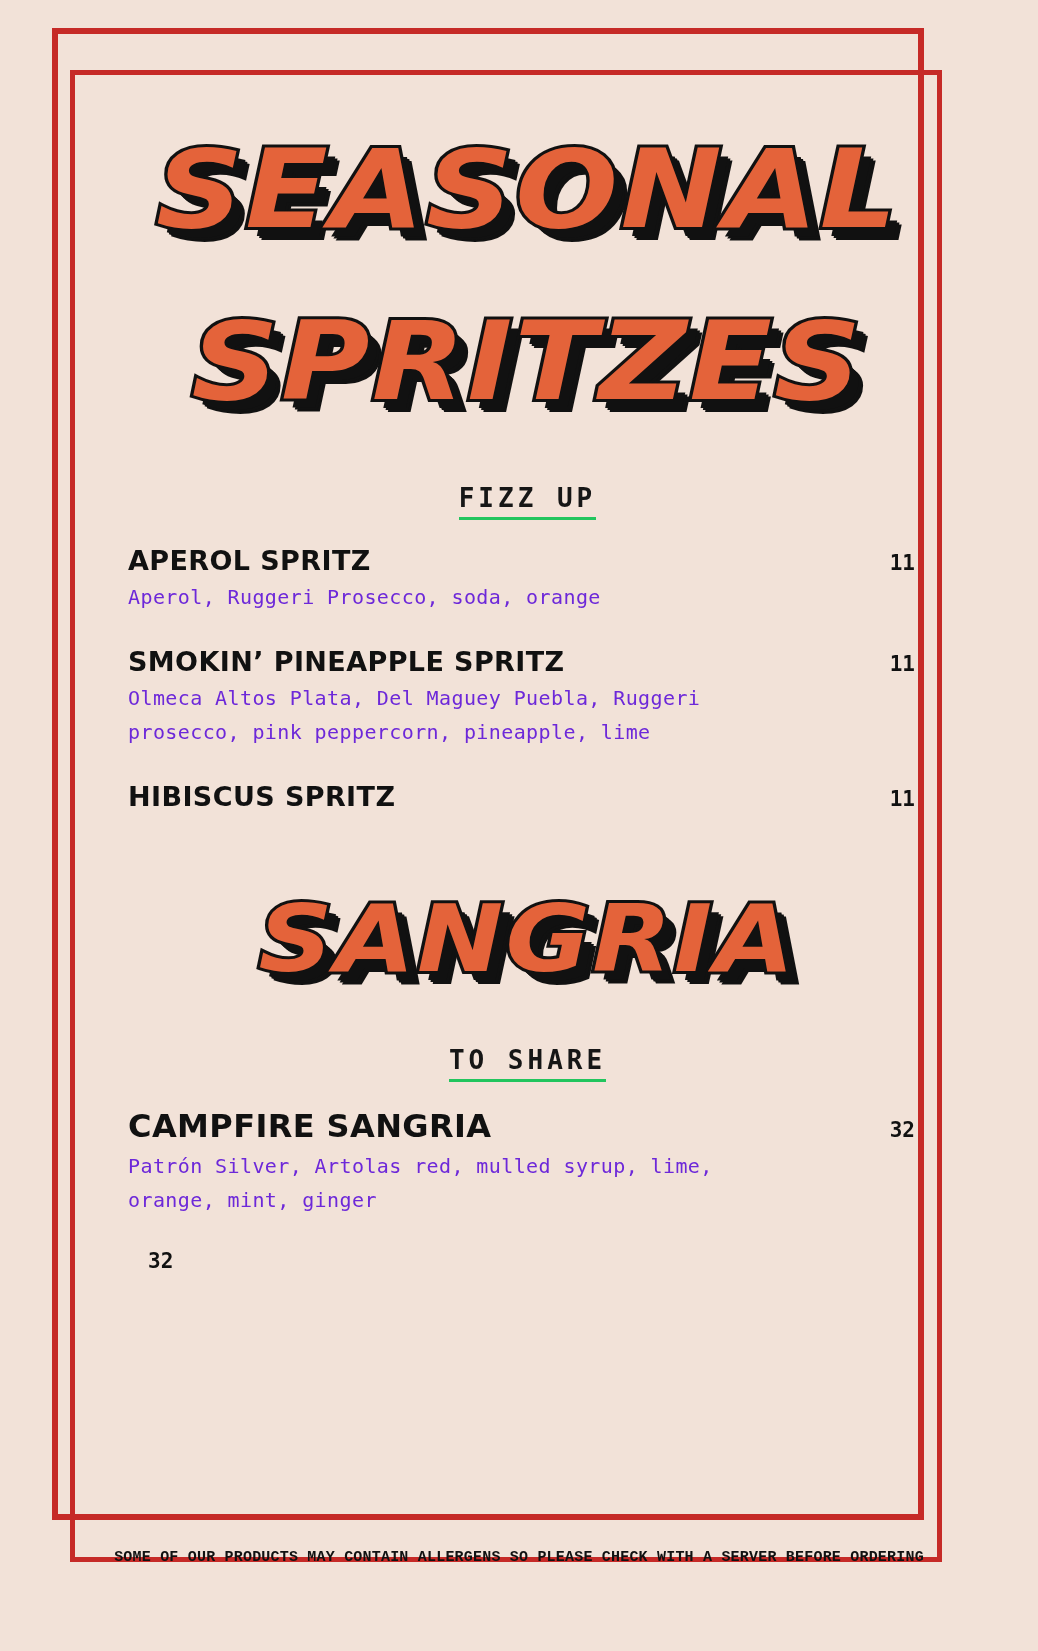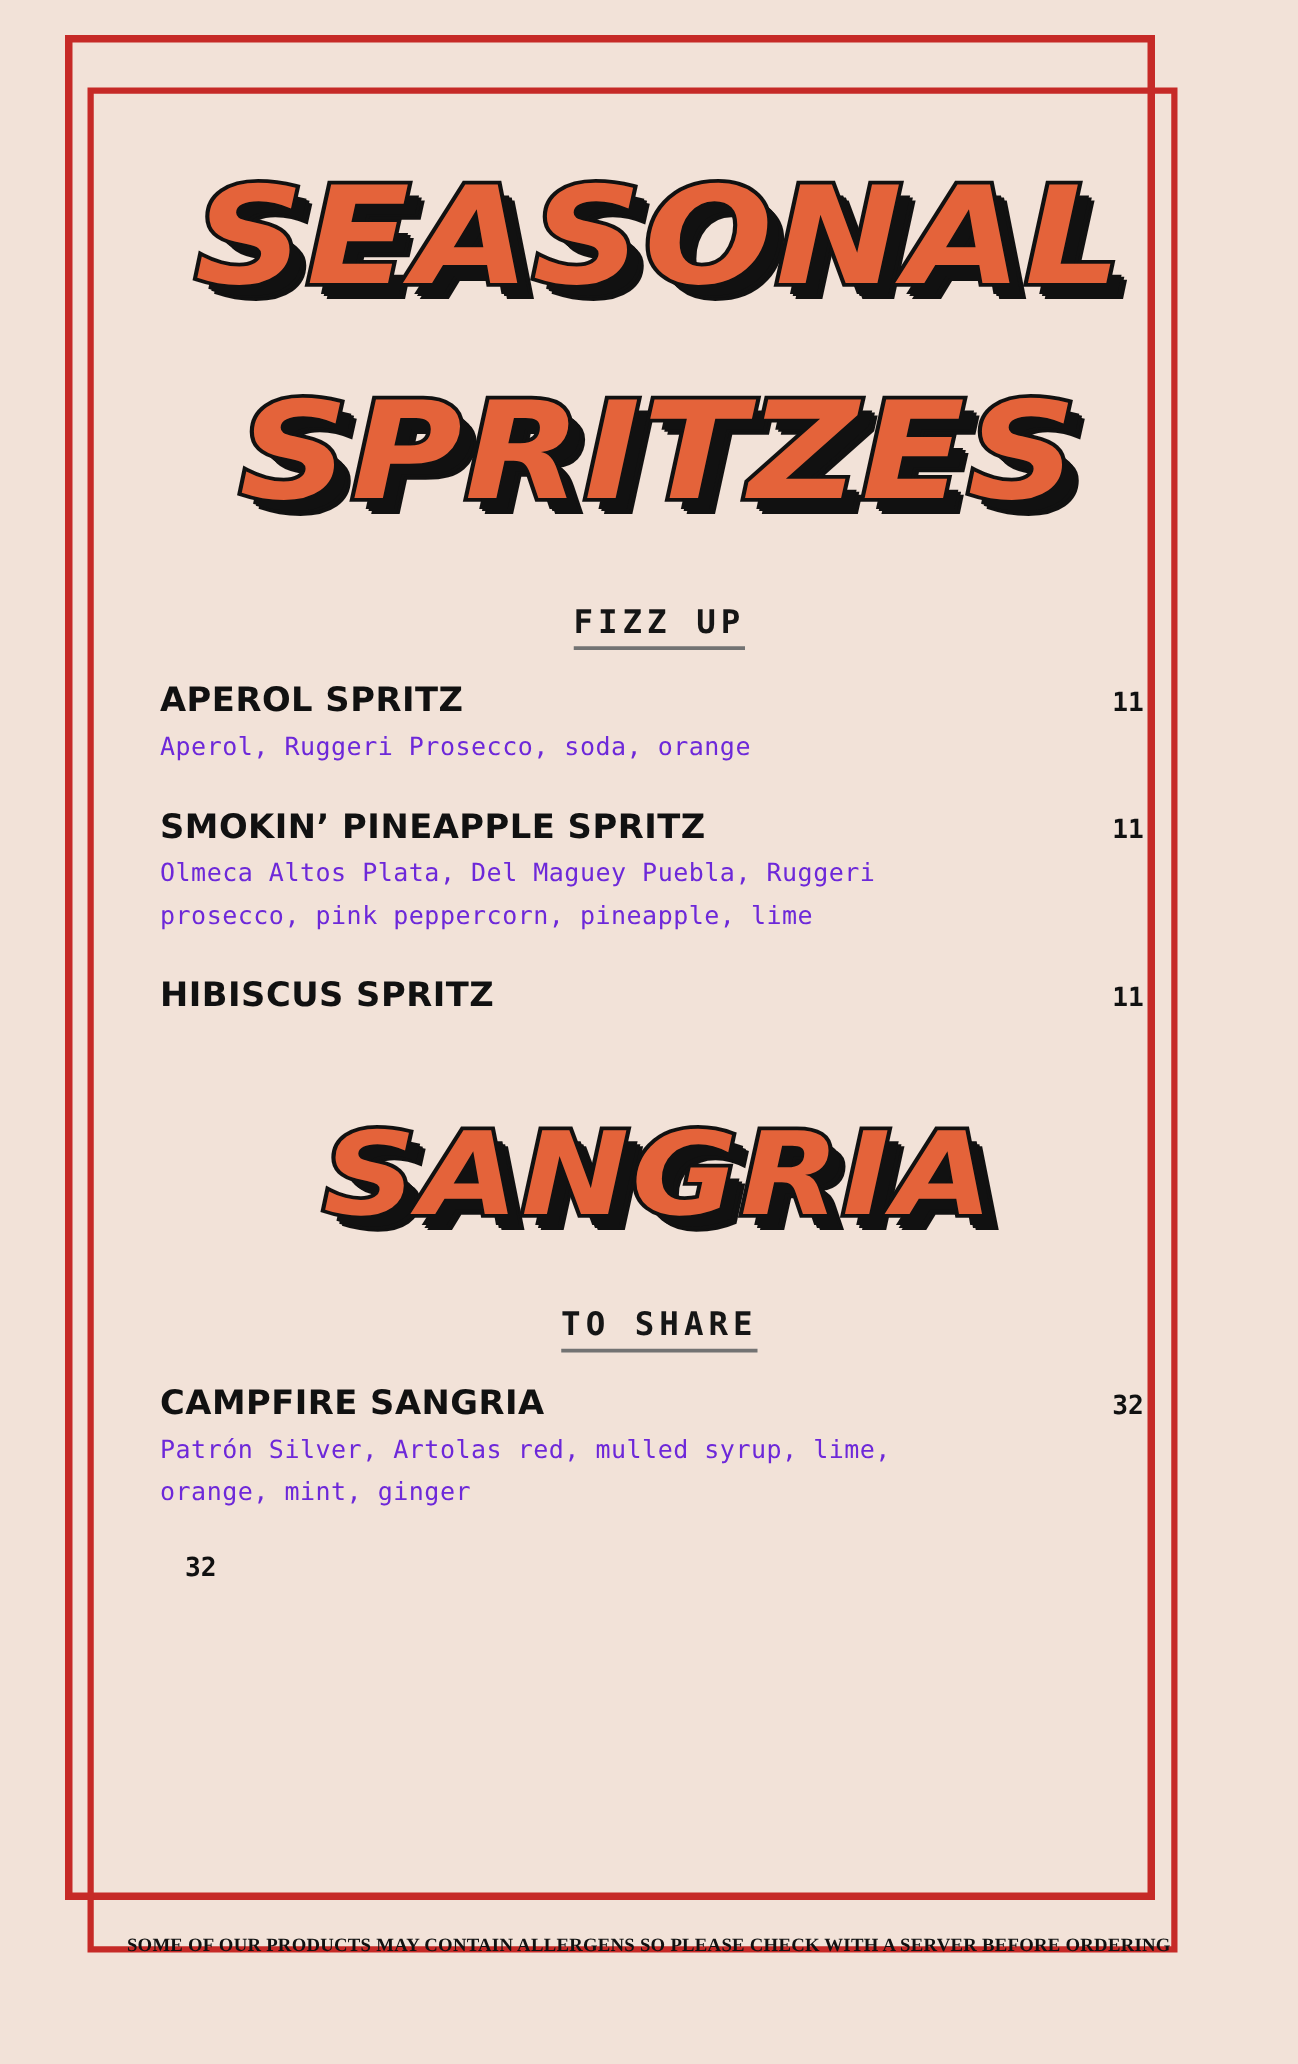--- a/index.html
+++ b/index.html
@@ -86,21 +86,21 @@
     text-align: center;
     font-family: "DejaVu Sans Mono", monospace;
     font-weight: bold;
     font-size: 26px;
     letter-spacing: 4px;
     color: #161616;
     margin-top: 44px;
     margin-bottom: 30px;
   }
   .section-sub span {
-    border-bottom: 3px solid #737373;
+    border-bottom: 3px solid #22c55e;
     padding-bottom: 4px;
     text-align: center;
   }
 
   .items {
     margin: 0;
     padding: 0;
     list-style: none;
   }
   .item {
@@ -108,21 +108,21 @@
   }
   .item-head {
     display: flex;
     align-items: baseline;
     justify-content: space-between;
     margin-top: 32px;
   }
   .item-name {
     font-family: "DejaVu Sans", sans-serif;
     font-weight: bold;
-    font-size: 27px;
+    font-size: 32px;
     letter-spacing: 0.4px;
     color: #111;
     text-transform: uppercase;
   }
   .item-price {
     font-family: "DejaVu Sans Mono", monospace;
     font-weight: bold;
     font-size: 21px;
     color: #111;
     padding-left: 20px;
@@ -144,21 +144,21 @@
   .sangria-wrap {
     margin-top: 86px;
   }
 
   .footer {
     position: absolute;
     left: 0;
     top: 1549px;
     width: 1038px;
     text-align: center;
-    font-family: Liberation Serif, serif;
+    font-family: Liberation Mono, monospace;
     font-weight: bold;
     font-size: 15px;
     letter-spacing: 0.2px;
     color: #111;
     text-transform: uppercase;
   }
 </style>
 </head>
 <body>
 

